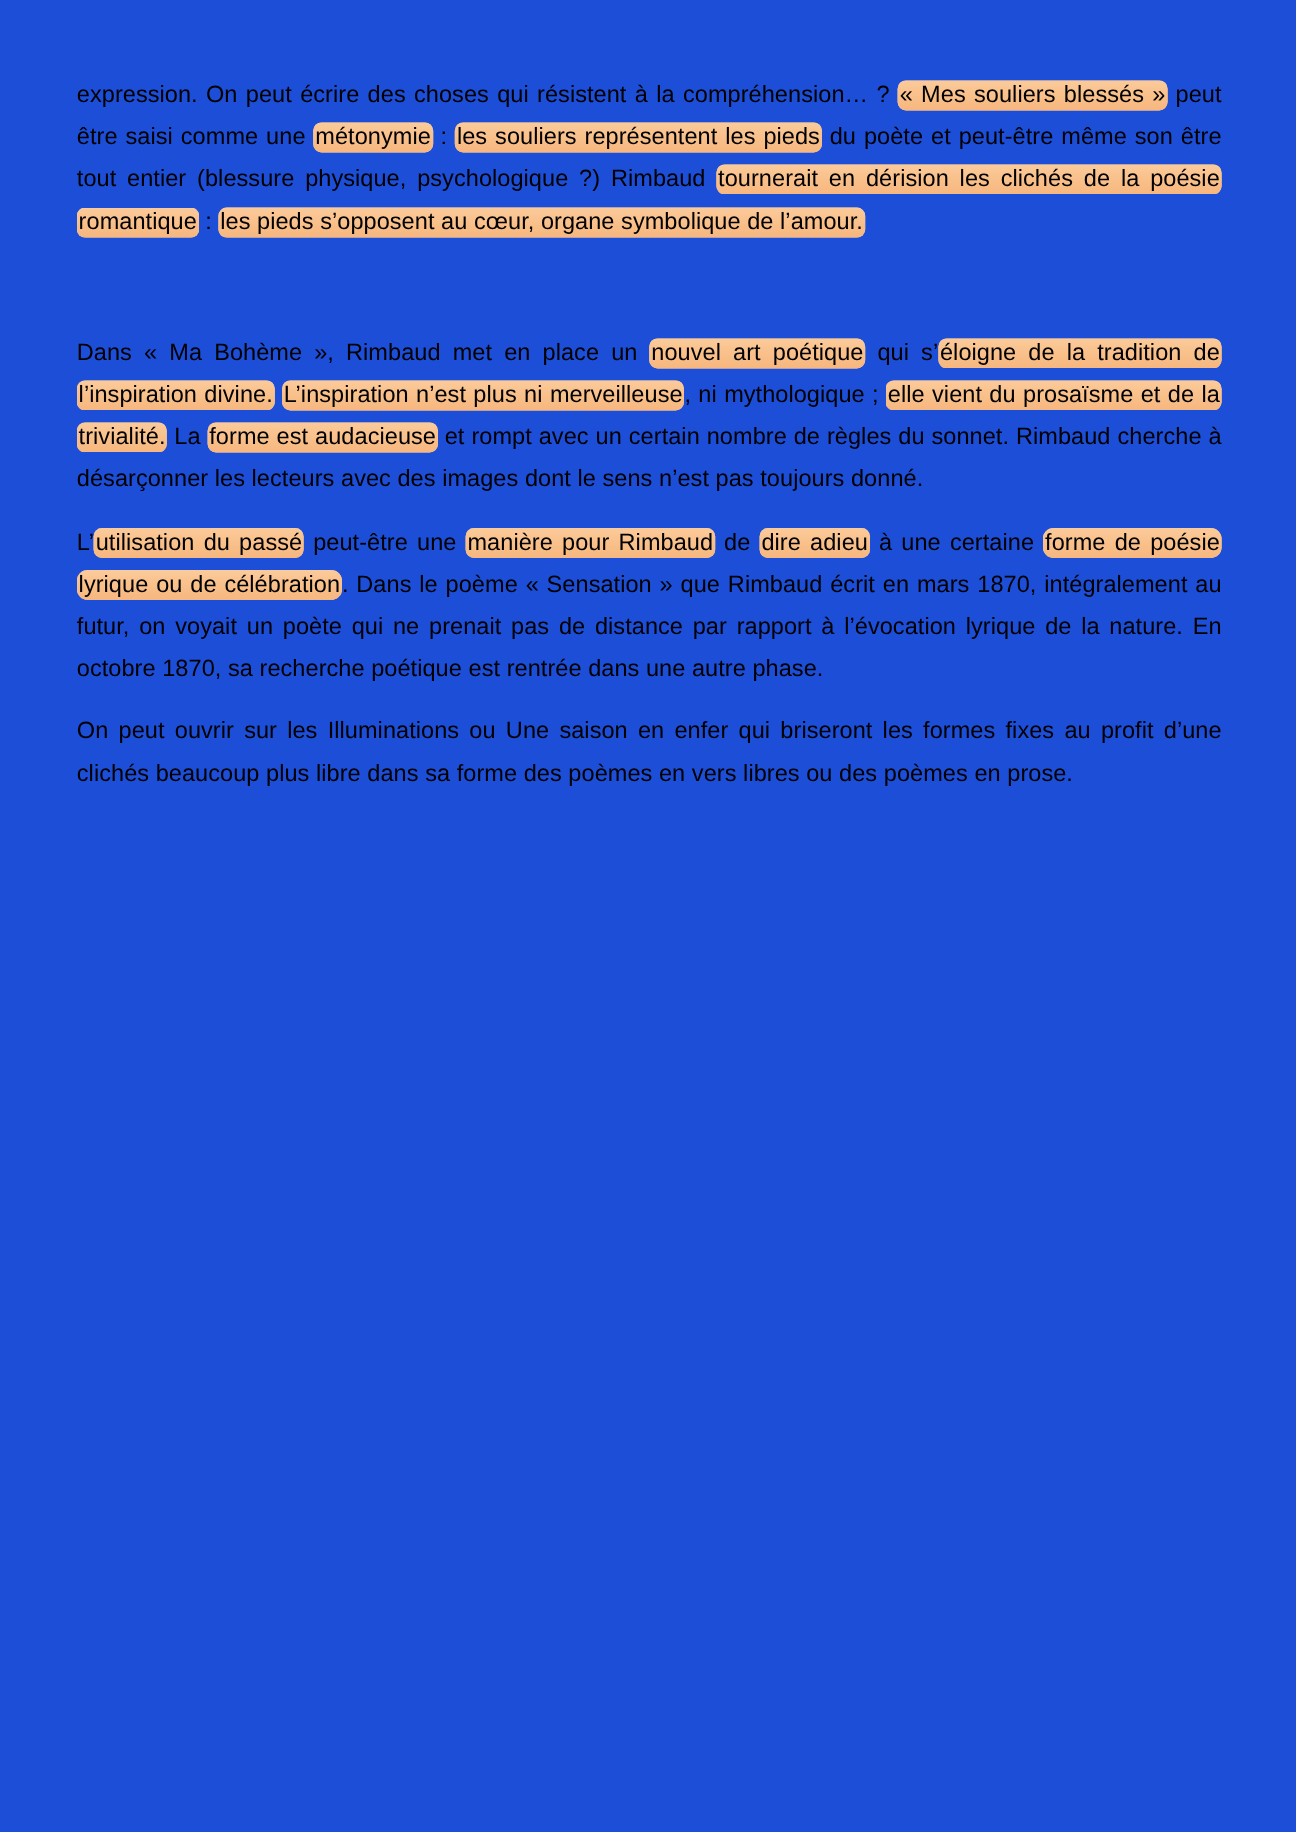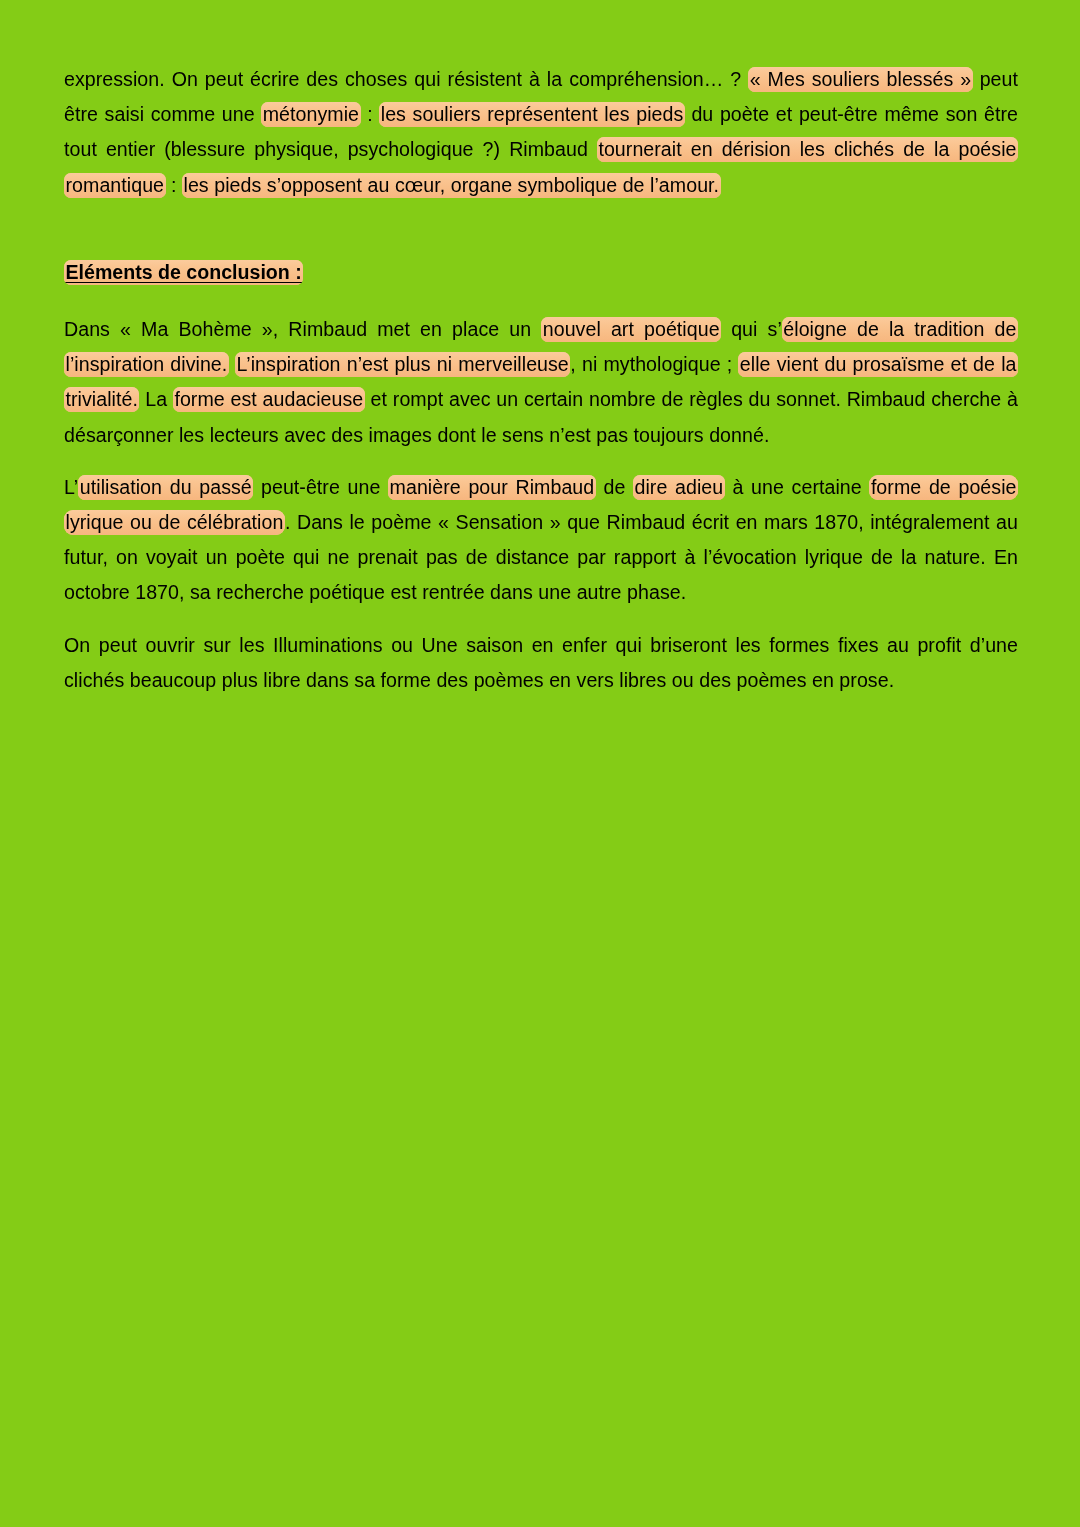--- a/index.html
+++ b/index.html
@@ -11,21 +11,21 @@
     width: 1080px;
     height: 1527px;
     font-family: "Liberation Sans", sans-serif;
     color: #000000;
     overflow: hidden;
   }
   .page {
     position: relative;
     width: 1080px;
     height: 1527px;
-    background: #84cc16;
+    background: #1d4ed8;
     box-sizing: border-box;
     padding: 62px 62px 0 64px;
   }
   .doc-body {
     width: 954px;
   }
   p.para {
     margin: 0;
     font-size: 19.6px;
     line-height: 35.2px;
@@ -76,21 +76,20 @@
 </head>
 <body>
 
 <div class="page">
   <div class="doc-body">
 
     <p class="para"><span>expression. On peut écrire des choses qui résistent à la compréhension… ? </span><span class="hl">« Mes souliers blessés »</span><span> peut être saisi comme une </span><span class="hl">métonymie</span><span> : </span><span class="hl">les souliers représentent les pieds</span><span> du poète et peut-être même son être tout entier (blessure physique, psychologique ?) Rimbaud </span><span class="hl">tournerait en dérision les clichés de la poésie romantique</span><span> : </span><span class="hl">les pieds s’opposent au cœur, organe symbolique de l’amour.</span></p>
 
     <div class="spacer-block"></div>
 
-    <p class="heading-line"><span class="hl">Eléments de conclusion  : </span></p>
 
     <div class="gap-after-heading"></div>
 
     <p class="para"><span>Dans « Ma Bohème », Rimbaud met en place un </span><span class="hl">nouvel art poétique</span><span> qui s’</span><span class="hl">éloigne de la tradition de l’inspiration divine.</span><span> </span><span class="hl">L’inspiration n’est plus ni merveilleuse</span><span>, ni mythologique ; </span><span class="hl">elle vient du prosaïsme et de la trivialité.</span><span> La </span><span class="hl">forme est audacieuse</span><span> et rompt avec un certain nombre de règles du sonnet. Rimbaud cherche à désarçonner les lecteurs avec des images dont le sens n’est pas toujours donné.</span></p>
 
     <p class="para"><span>L’</span><span class="hl">utilisation du passé</span><span> peut-être une </span><span class="hl">manière pour Rimbaud</span><span> de </span><span class="hl">dire adieu</span><span> à une certaine </span><span class="hl soft">forme de poésie lyrique ou de célébration</span><span>. Dans le poème « Sensation » que Rimbaud écrit en mars 1870, intégralement au futur, on voyait un poète qui ne prenait pas de distance par rapport à l’évocation lyrique de la nature. En octobre 1870, sa recherche poétique est rentrée dans une autre phase.</span></p>
 
     <p class="para"><span>On peut ouvrir sur les Illuminations ou Une saison en enfer qui briseront les formes fixes au profit d’une clichés beaucoup plus libre dans sa forme des poèmes en vers libres ou des poèmes en prose.</span></p>
 
   </div>

